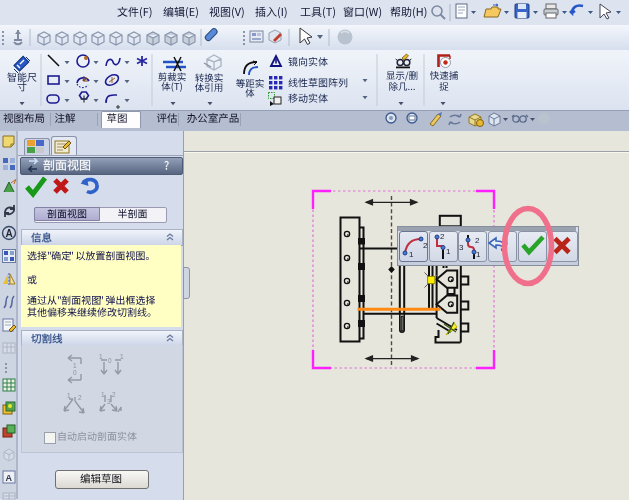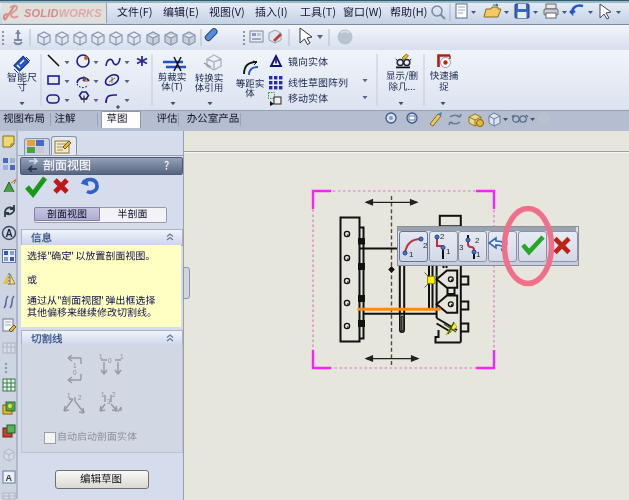--- a/index.html
+++ b/index.html
@@ -1,31 +1,17 @@
 <!DOCTYPE html>
 <html><head><meta charset="utf-8"><style>
 *{margin:0;padding:0;box-sizing:content-box}
 body{font-family:"Liberation Sans",sans-serif;width:629px;height:500px;overflow:hidden}
 #root{position:relative;width:629px;height:500px;background:#dde4f0}
 </style></head><body>
 <div id="root">
-<div style="position:absolute;left:0;top:0;width:629px;height:25px;
-background:linear-gradient(#e9eff8,#c3d1e5)">
-<div style="position:absolute;left:0;top:0;width:629px;height:1px;background:#39576e"></div>
-<div style="position:absolute;left:0;top:1px;width:629px;height:2px;background:#93bcc6"></div>
-<div style="position:absolute;left:2px;top:3px;width:104px;height:20px;background:#e1dfdc;border-right:1px solid #9aa3b3"></div>
-<div style="position:absolute;left:0;top:24px;width:629px;height:1px;background:#7c8aa0"></div>
-<svg width="110" height="25" viewBox="0 0 110 25" style="position:absolute;left:0;top:0">
- <g stroke="#d18b84" fill="none" stroke-width="2">
-  <path d="M5 20 L15 5 M5 20 C2.5 17 4 13.5 8 14.5"></path>
-  <path d="M10 8 C12 5 17 5 17 8 C17 11 11 12 11 15 C11 18 16 18 18 16" stroke="#d99a92"></path>
- </g>
- <text x="24" y="17" font-family="Liberation Sans" font-weight="bold" font-style="italic" font-size="11" letter-spacing="0.2"><tspan fill="#cf8d89">SOLID</tspan><tspan fill="#dcaaa4">WORKS</tspan></text>
-</svg>
-</div>
 <svg width="200" height="25" viewBox="0 0 200 25" style="position:absolute;left:428px;top:0">
  <g transform="translate(2,4)">
         <circle cx="7" cy="7" r="5" fill="none" stroke="#7d8aa2" stroke-width="1.6"></circle>
         <line x1="10.5" y1="10.5" x2="15" y2="15" stroke="#7d8aa2" stroke-width="2"></line>
       </g>
  <line x1="22" y1="4" x2="22" y2="21" stroke="#aab4c6"></line>
  <g transform="translate(27,4)">
         <rect x="1" y="0" width="11" height="14" fill="#fff" stroke="#5a6a86"></rect>
         <path d="M3 3h7M3 6h7M3 9h5" stroke="#9aa8bc"></path>
       </g>

